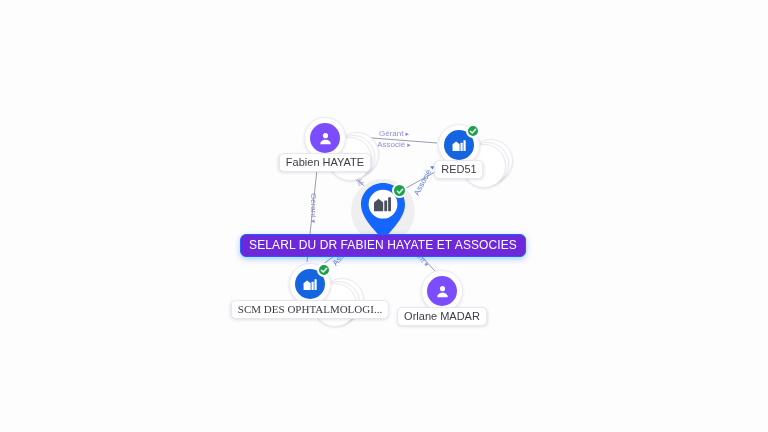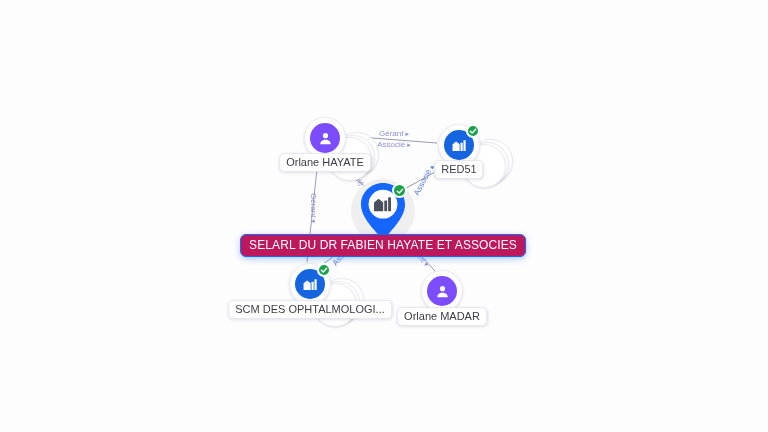--- a/index.html
+++ b/index.html
@@ -75,21 +75,21 @@
   
   .lbl{
     position:absolute;transform:translate(-50%,0);
     background:#ffffff;color:#3c3c46;
     border:1px solid #e7e7ef;border-radius:5px;
     padding:2px 6px;
     font-size:11px;line-height:13px;white-space:nowrap;
     box-shadow:0 1px 3px rgba(40,40,70,.13);
   }
   .lbl.sel{
-    background:#be185d;color:#ffffff;border-color:#1565ff;
+    background:#6d28d9;color:#ffffff;border-color:#1565ff;
     border-radius:6px;padding:3px 8px;
     font-size:12px;line-height:15px;letter-spacing:.1px;
     box-shadow:0 2px 6px rgba(21,101,255,.35);
   }
 
   
   .elbl{
     position:absolute;
     font-size:8px;line-height:9px;white-space:nowrap;
     color:#8f8fd6;
@@ -204,19 +204,19 @@
           <div class="av-person">
             <svg viewBox="0 0 24 24" fill="#ffffff">
               <circle cx="12" cy="8" r="3.6"></circle>
               <path d="M4.6 20c0-4.1 3.3-6.4 7.4-6.4s7.4 2.3 7.4 6.4z"></path>
             </svg>
           </div>
         </div>
       </div>
     </div>
   <div id="labels">
-      <div class="lbl" style="left: 325px; top: 153px;">Orlane HAYATE</div>
+      <div class="lbl" style="left: 325px; top: 153px;">Fabien HAYATE</div>
       <div class="lbl" style="left: 459px; top: 160px;">RED51</div>
       <div class="lbl sel" style="left: 383px; top: 234px;">SELARL DU DR FABIEN HAYATE ET ASSOCIES</div>
-      <div class="lbl" style="left: 310px; top: 300px;">SCM DES OPHTALMOLOGI...</div>
+      <div class="lbl" style="left: 310px; top: 300px; font-family: Liberation Serif, serif;">SCM DES OPHTALMOLOGI...</div>
       <div class="lbl" style="left: 442px; top: 307px;">Orlane MADAR</div>
     </div>
 </div>
 
 </body></html>

